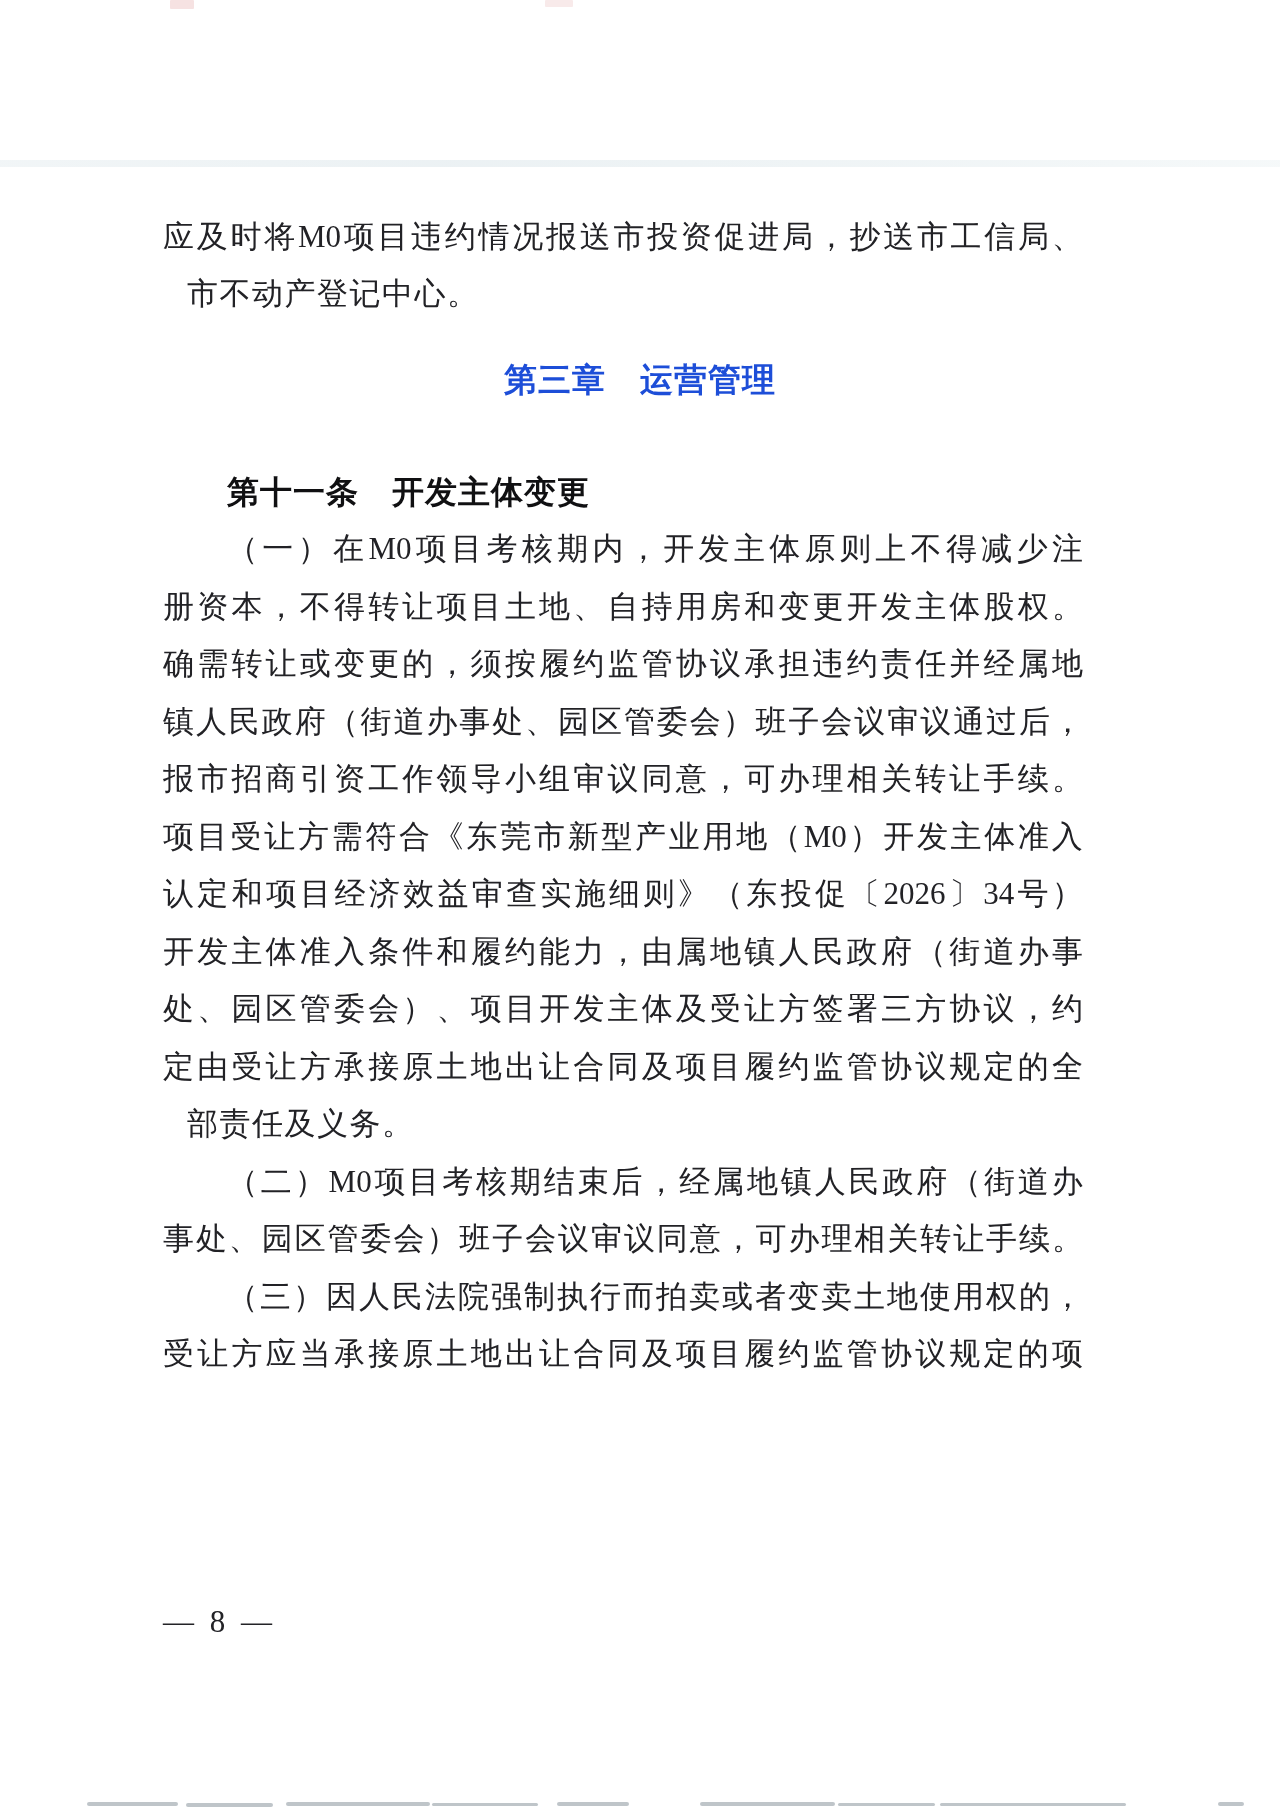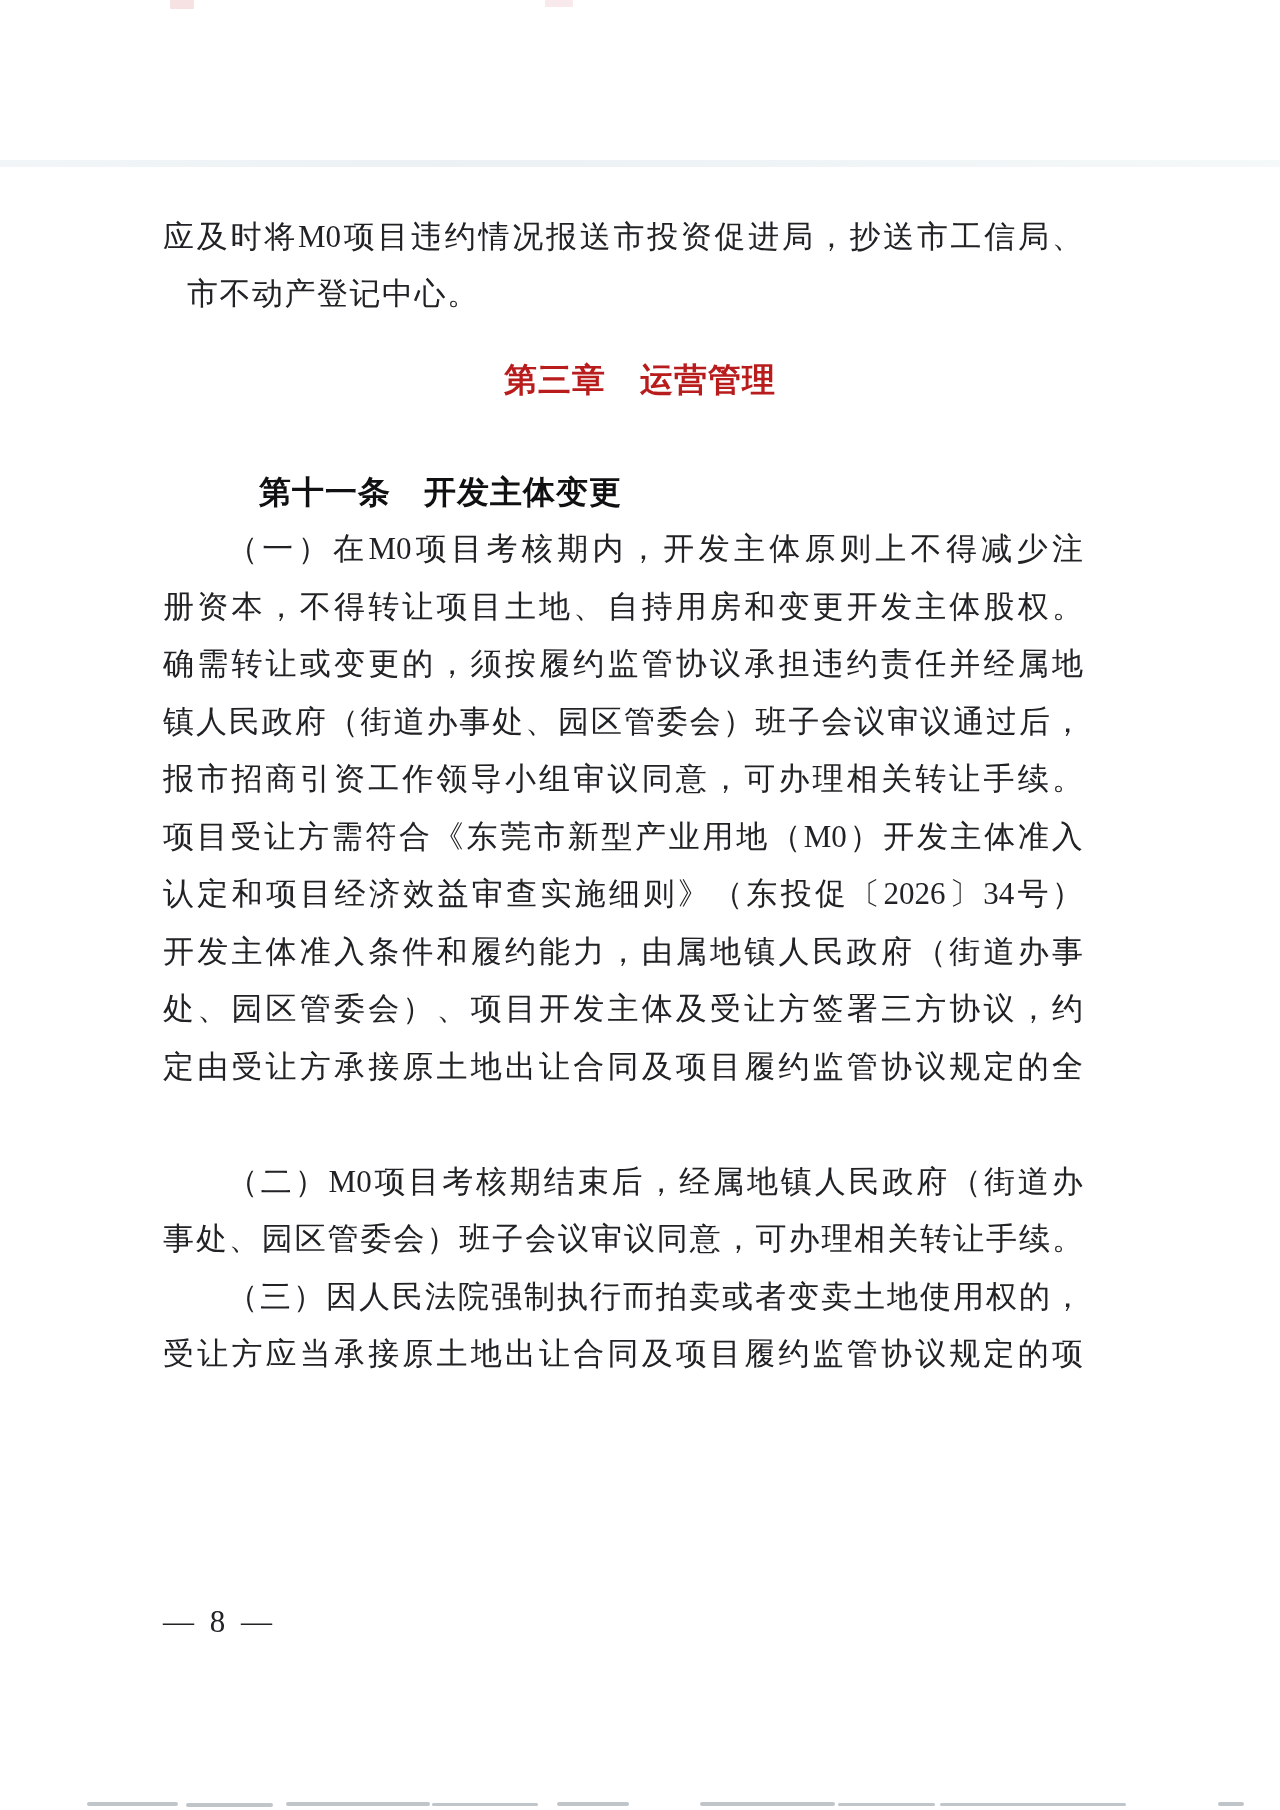--- a/index.html
+++ b/index.html
@@ -27,29 +27,28 @@
     position:absolute;left:0;width:920px;height:40px;line-height:40px;
     font-size:31px;color:#222226;
     font-family:"Liberation Serif","DejaVu Serif",serif;
   }
   .fill,.fill-ind{display:flex;justify-content:space-between;}
   .fill-ind{left:64px;width:856px;}
   .plain{letter-spacing:1.5px;margin-left:24px;}
   .chapter{
     left:-163px;width:1280px;text-align:center;
     font-family:"Liberation Sans","DejaVu Sans",sans-serif;
-    font-weight:700;font-size:33px;height:46px;line-height:46px;color:#b91c1c;
+    font-weight:700;font-size:33px;height:46px;line-height:46px;color:#1d4ed8;
     letter-spacing:1px;
   }
   .section{
     left:64px;width:856px;
     font-family:"Liberation Sans","DejaVu Sans",sans-serif;
     font-weight:700;font-size:32px;height:46px;line-height:46px;color:#101012;
     letter-spacing:1px;
-    margin-left:32px;
   }
   .footer{
     position:absolute;left:163px;top:1600px;height:44px;line-height:44px;
     font-size:31px;color:#232327;letter-spacing:4px;
     font-family:"Liberation Serif","DejaVu Serif",serif;
   }
 </style>
 </head>
 <body>
 
@@ -372,20 +371,21 @@
         <span>约</span>
         <span>监</span>
         <span>管</span>
         <span>协</span>
         <span>议</span>
         <span>规</span>
         <span>定</span>
         <span>的</span>
         <span>全</span>
       </div>
+      <div class="line plain" style="top: 1104px;">部责任及义务。</div>
       <div class="line fill-ind" style="top: 1162px;">
         <span>（</span>
         <span>二</span>
         <span>）</span>
         <span>M0</span>
         <span>项</span>
         <span>目</span>
         <span>考</span>
         <span>核</span>
         <span>期</span>

